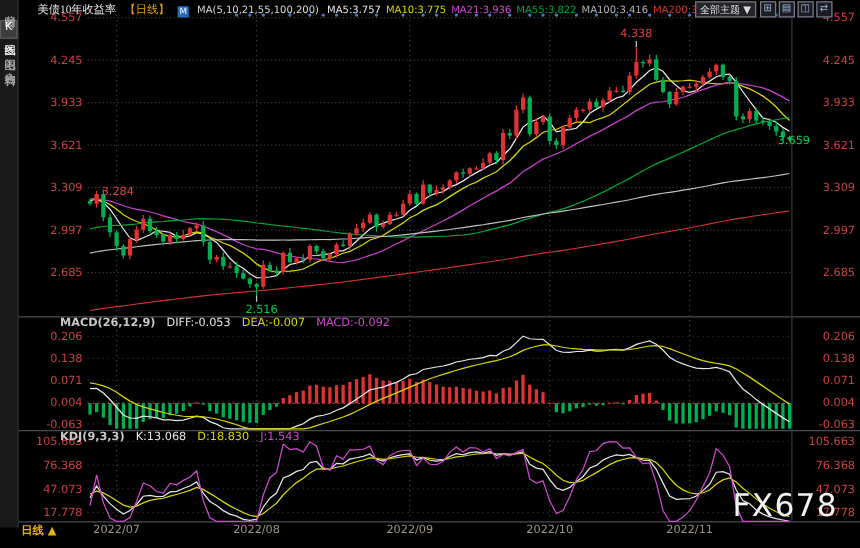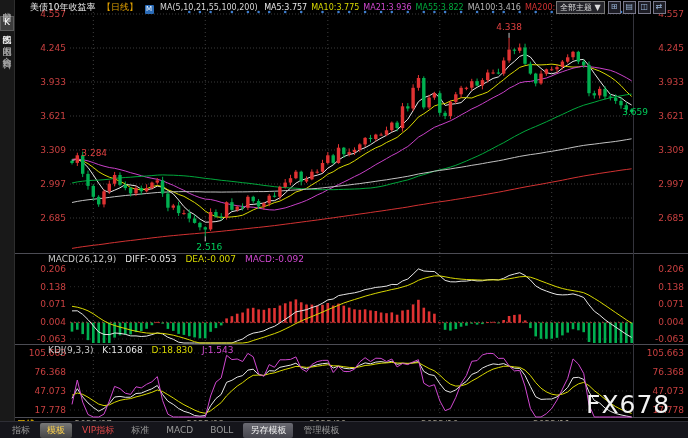--- a/index.html
+++ b/index.html
@@ -7,35 +7,35 @@
        font-family:"DejaVu Sans","Liberation Sans",sans-serif;color:#ccc;}
   
   #sidebar{position:absolute;left:0;top:0;width:14px;height:422px;background:#191919;
            border-right:1px solid #2e2e2e;z-index:5;}
   .side-item{writing-mode:vertical-lr;text-orientation:upright;font-size:9px;color:#a6a6a6;
              margin:5px 0 8px 1px;letter-spacing:1px;line-height:12px;}
   .side-item.selected{background:#3d3d3d;color:#fff;border:1px solid #5c5c5c;margin-left:0;}
   
   #hdr{position:absolute;left:30px;top:1px;z-index:4;font-size:8px;white-space:nowrap;}
   #hdr span{margin-right:4px;}
-  .title{color:#e8e8e8;font-size:9px;}
+  .title{color:#e8e8e8;font-size:9px;font-family:Liberation Serif, serif;}
   .period-tag{color:#e0a000;font-size:9px;}
   .ma-badge{display:inline-block;width:9px;height:9px;background:#2b6cb8;color:#fff;
             font-size:7px;line-height:9px;text-align:center;vertical-align:-1px;border-radius:1px;}
   .ma-group{color:#d8d8d8;}
   #controls{position:absolute;left:556px;top:1px;z-index:4;display:flex;gap:3px;align-items:flex-end;}
   #theme-btn{font-size:8px;color:#ddd;border:1px solid #777;background:#24242a;
              padding:0 3px;height:11px;line-height:11px;}
   .icon-btn{width:11px;height:11px;border:1px solid #78788a;background:#1c1c24;color:#9cb8dc;
             font-size:8px;line-height:10px;text-align:center;}
   
   .panel-hdr{position:absolute;left:48px;z-index:4;font-size:9px;white-space:nowrap;}
   .panel-hdr span{margin-right:6px;}
   #macd-hdr{top:254px;} #kdj-hdr{top:345px;}
-  .c-name{color:#c8c8c8;} .c-white{color:#e6e6e6;} .c-yellow{color:#d8d800;} .c-magenta{color:#d048d0;margin-top:16px;}
+  .c-name{color:#c8c8c8;font-weight:bold;} .c-white{color:#e6e6e6;} .c-yellow{color:#d8d800;} .c-magenta{color:#d048d0;margin-top:16px;}
   
   #overlay{position:absolute;left:0;top:0;width:688px;height:438px;z-index:4;pointer-events:none;}
   #period-label{position:absolute;left:17px;top:418px;color:#e6b400;font-size:9px;font-weight:bold;z-index:5;}
   .date-label{position:absolute;top:419px;font-size:9px;color:#9a9484;transform:translateX(-50%);}
   #tabbar{position:absolute;left:0;bottom:0;width:688px;height:17px;background:#15151b;
           border-top:1px solid #2e2e36;display:flex;align-items:center;gap:3px;padding-left:5px;
           z-index:6;font-size:9px;box-sizing:border-box;}
   .tab{padding:1px 7px;color:#9a9a9a;}
   .tab.selected{background:linear-gradient(#787878,#444);color:#ffd24a;border-radius:2px;}
   .tab.red{color:#e04848;}
@@ -532,23 +532,13 @@
   <div id="overlay">
       <div class="date-label" style="left: 93.32px;">2022/07</div>
       <div class="date-label" style="left: 205.25px;">2022/08</div>
       <div class="date-label" style="left: 327.84px;">2022/09</div>
       <div class="date-label" style="left: 439.77px;">2022/10</div>
       <div class="date-label" style="left: 551.7px;">2022/11</div>
     </div>
 
   <div id="watermark">FX678</div>
 
-  <div id="tabbar">
-      <div class="tab plain">指标</div>
-      <div class="tab selected">模板</div>
-      <div class="tab red">VIP指标</div>
-      <div class="tab plain">标准</div>
-      <div class="tab plain">MACD</div>
-      <div class="tab plain">BOLL</div>
-      <div class="tab raised">另存模板</div>
-      <div class="tab plain">管理模板</div>
-    </div>
 </div>
 
 </body></html>

